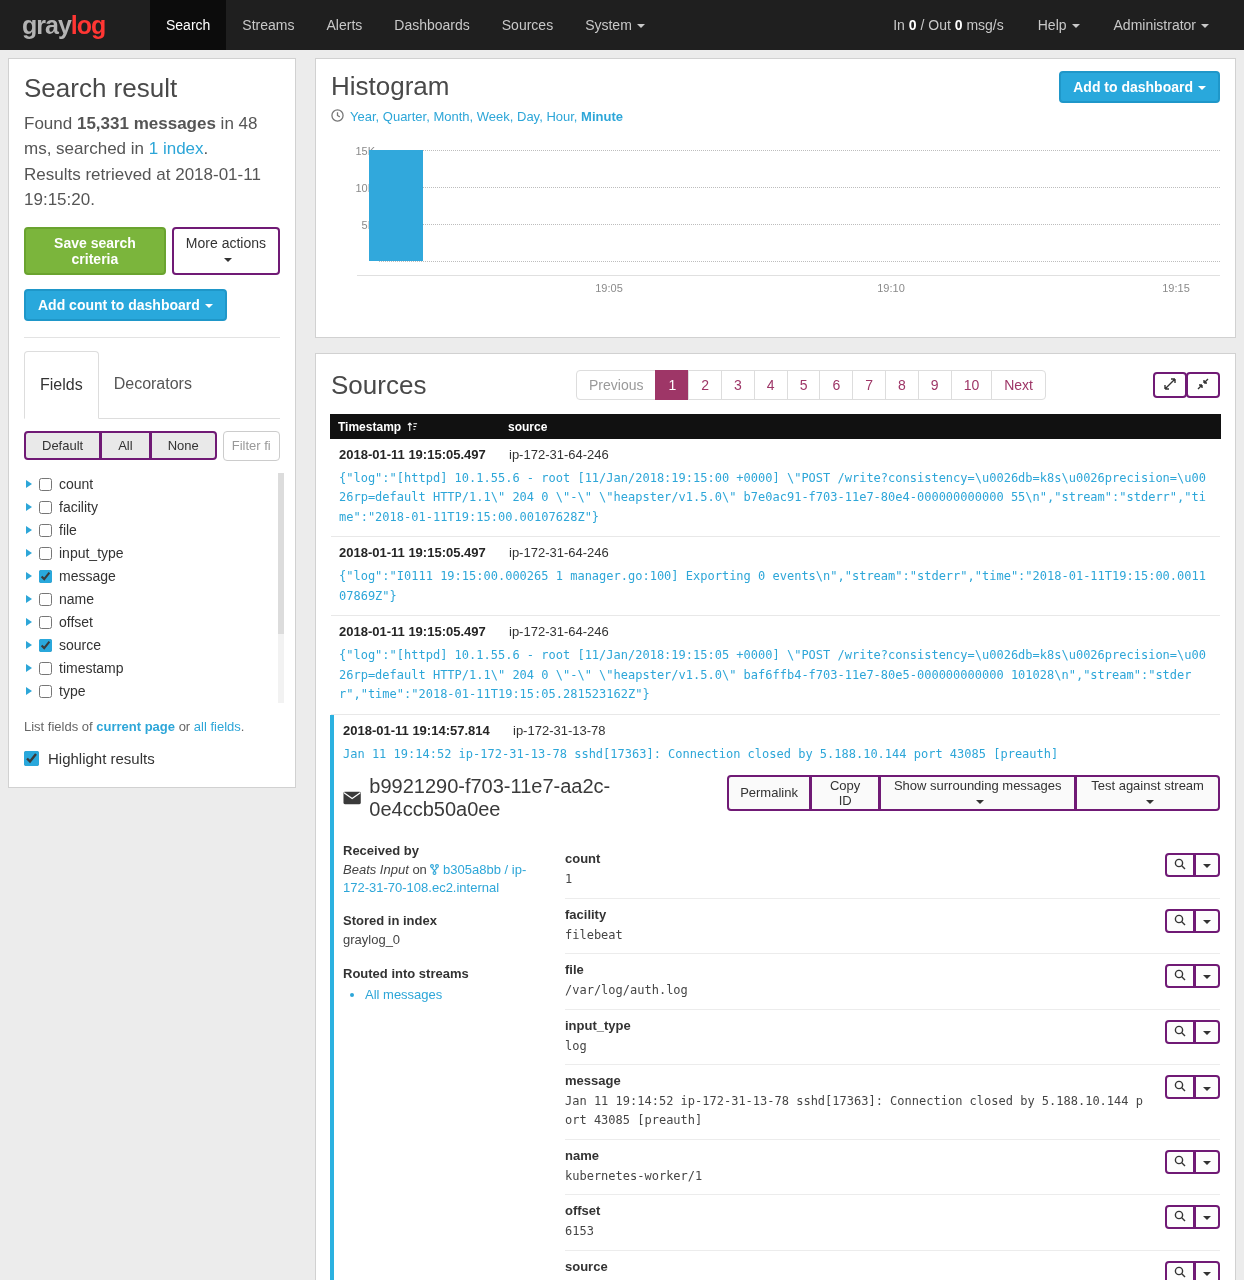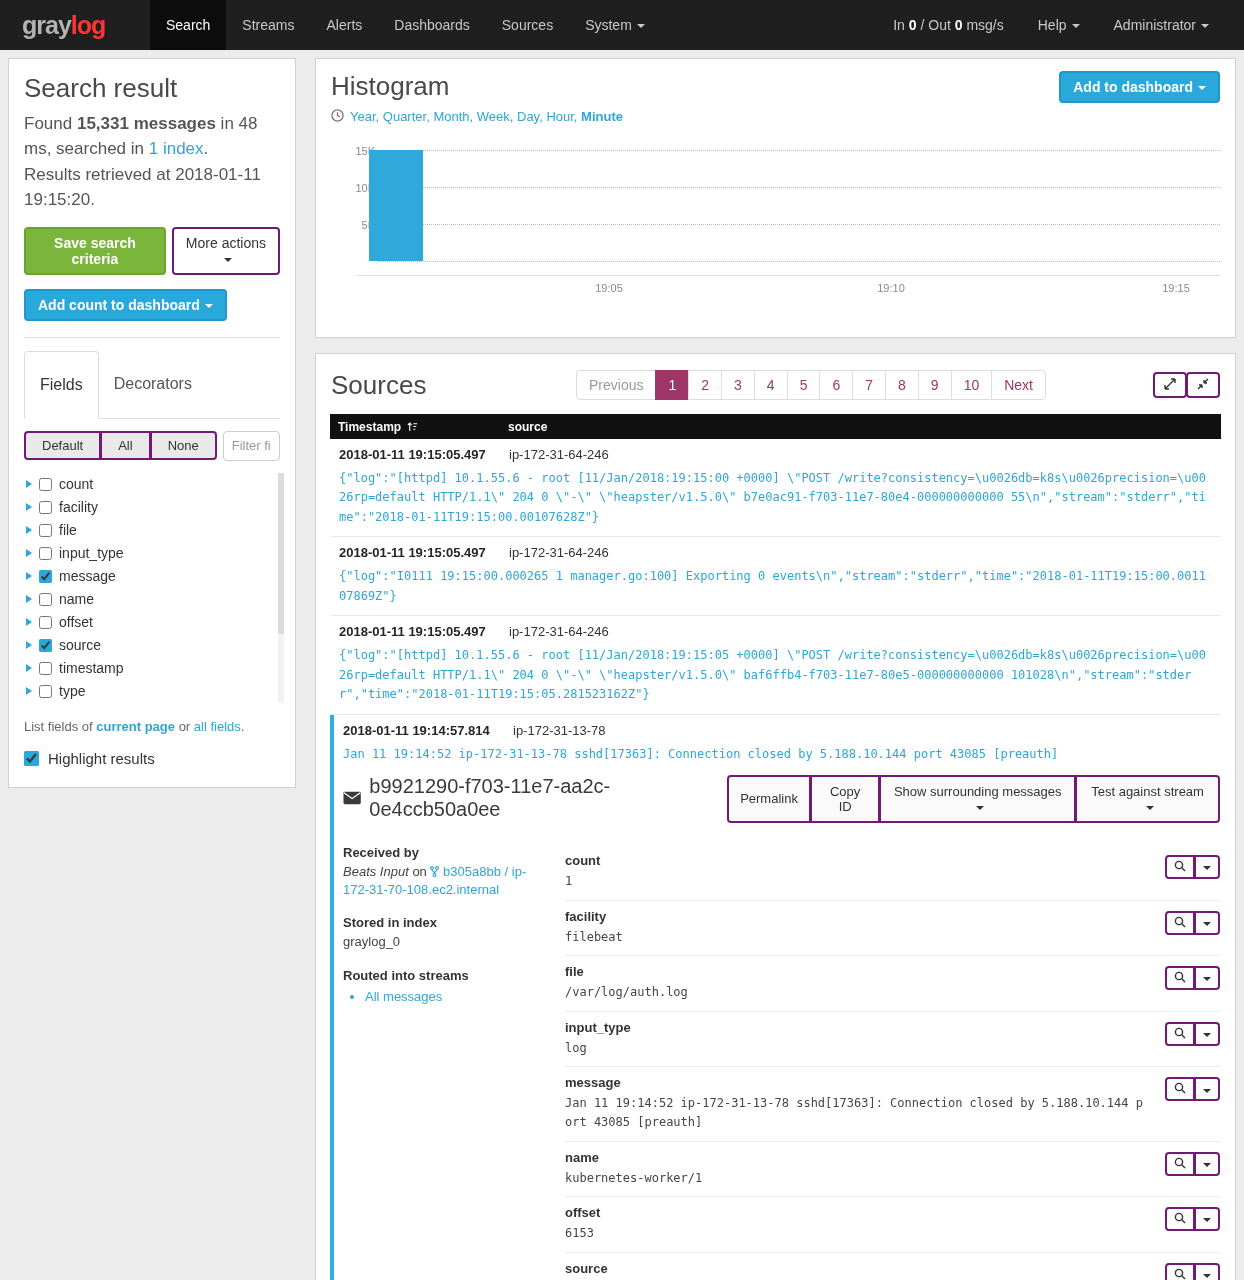--- a/index.html
+++ b/index.html
@@ -112,21 +112,21 @@
   .msg-text { font-family:"DejaVu Sans Mono", monospace; font-size:12px; color:#2da6d8;
               margin-top:7px; line-height:1.62; word-break:break-all; }
 
   .selected-block { border-left:4px solid #2bb1e0; margin-left:-1px; }
   .selected-block .msg-row { border-bottom:none; padding-left:9px; }
 
   .detail { padding:2px 0 14px 9px; }
   .detail-head { display:flex; justify-content:space-between; align-items:flex-start; }
   .detail-id { font-size:20px; color:#3a3a3a; display:flex; align-items:center; }
   .detail-id svg { margin-right:8px; }
-  .detail-actions .btn { font-size:13px; padding:7px 11px; background:#fafafa; }
+  .detail-actions .btn { font-size:13px; padding:1px 11px; background:#fafafa; }
   .detail-cols { display:flex; margin-top:22px; }
   .detail-left { width:222px; font-size:13px; padding-right:14px; }
   .dl-label { font-weight:bold; color:#333; margin-top:16px; }
   .dl-label:first-child { margin-top:0; }
   .dl-val { margin-top:3px; color:#444; line-height:1.4; }
   .dl-list { margin:6px 0 0 22px; }
   .dl-list li { color:#2da6d8; margin-top:2px; }
 
   .detail-right { flex:1; }
   .field-row { border-bottom:1px solid #ececec; padding:8px 0 9px; min-height:40px; }

